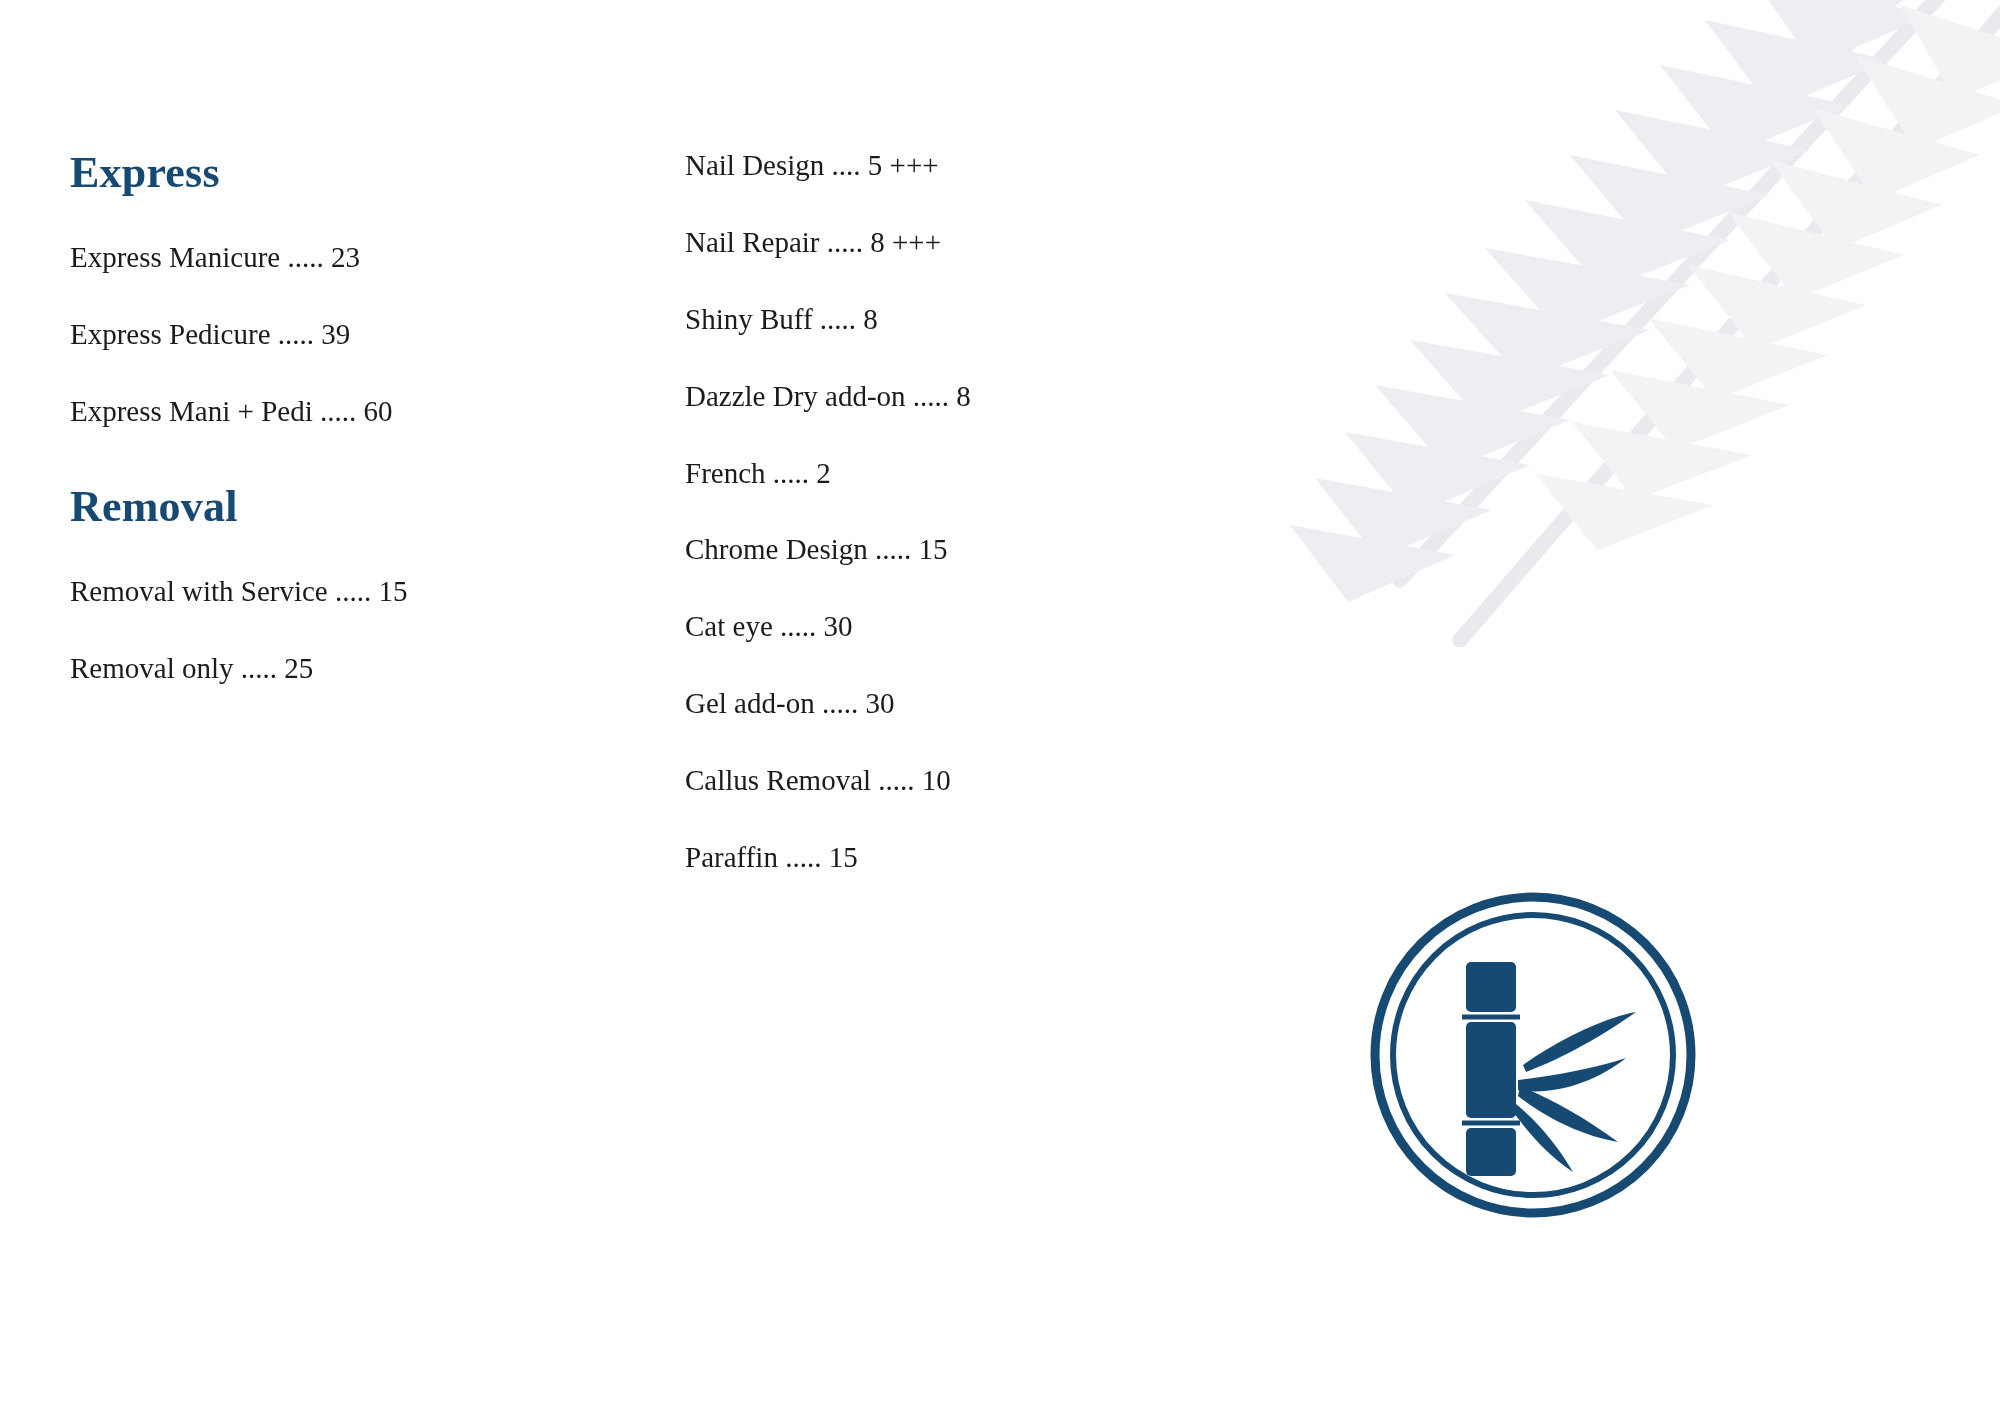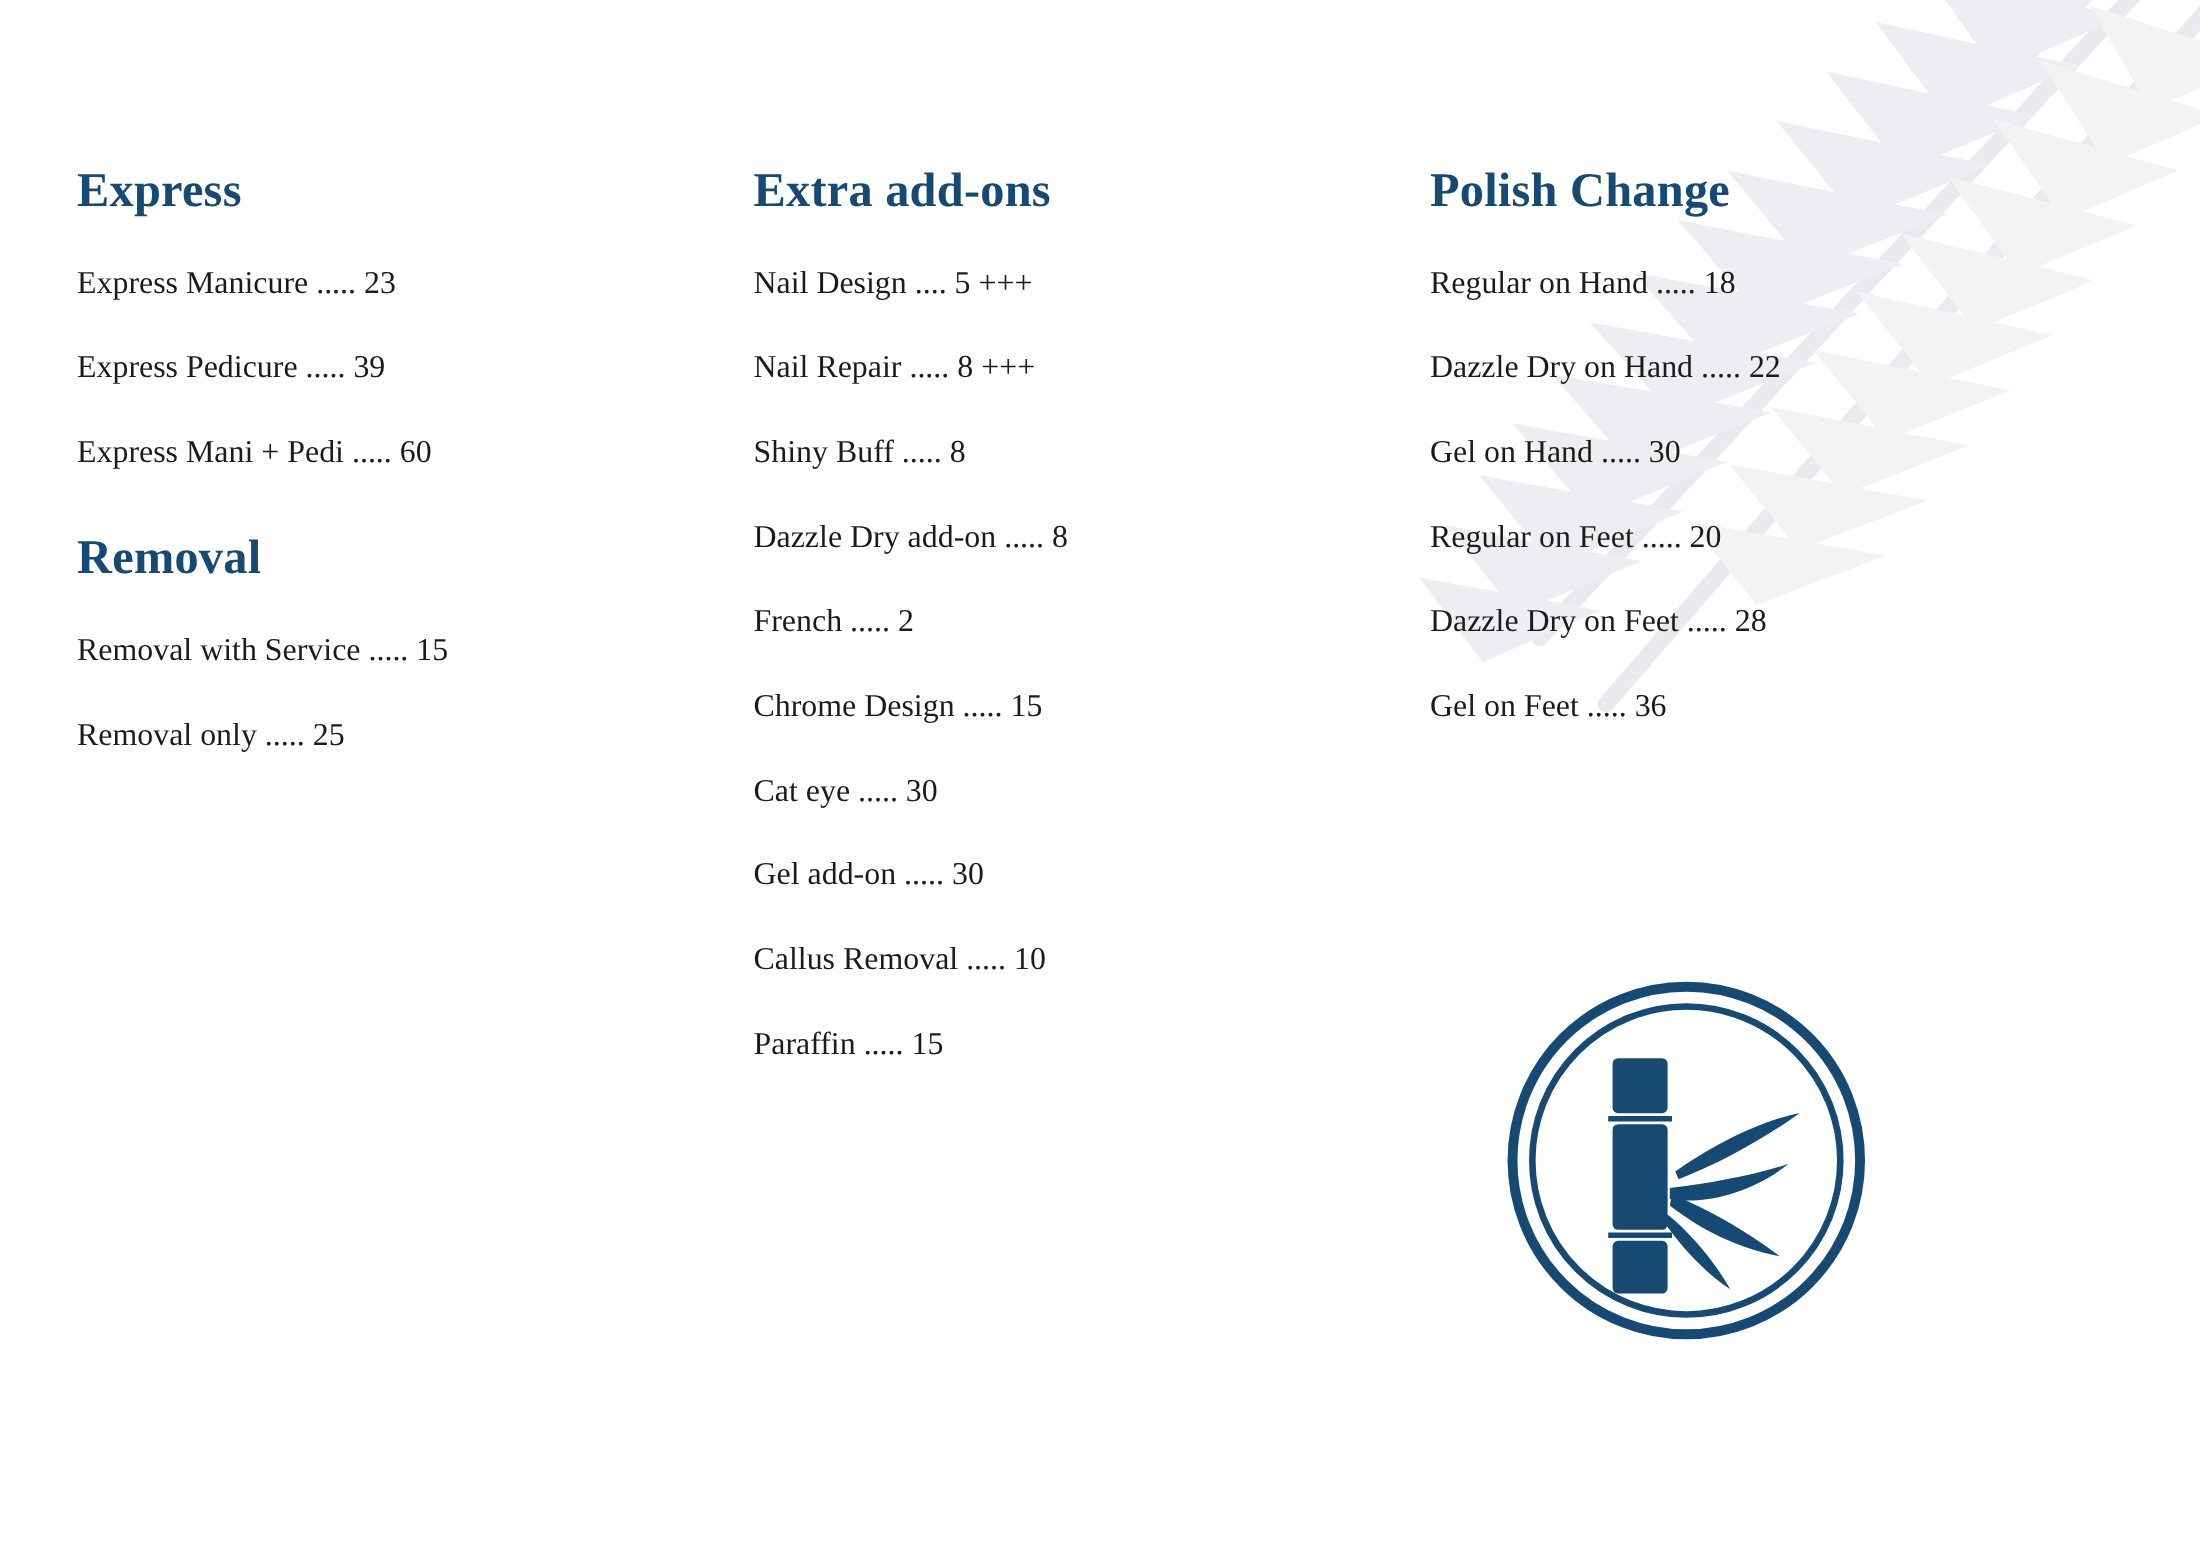--- a/index.html
+++ b/index.html
@@ -149,46 +149,34 @@
       </ul>
 
       <h2 class="section-title second">Removal</h2>
       <ul class="items">
         <li>Removal with Service ..... 15</li>
         <li>Removal only ..... 25</li>
       </ul>
     </div>
 
     <div class="col col-2">
-      <h2 class="section-title">Extra add-ons</h2>
       <ul class="items">
         <li>Nail Design .... 5 +++</li>
         <li>Nail Repair ..... 8 +++</li>
         <li>Shiny Buff ..... 8</li>
         <li>Dazzle Dry add-on ..... 8</li>
         <li>French ..... 2</li>
         <li>Chrome Design ..... 15</li>
         <li>Cat eye ..... 30</li>
         <li>Gel add-on ..... 30</li>
         <li>Callus Removal ..... 10</li>
         <li>Paraffin ..... 15</li>
       </ul>
     </div>
 
-    <div class="col col-3">
-      <h2 class="section-title">Polish Change</h2>
-      <ul class="items">
-        <li>Regular on Hand ..... 18</li>
-        <li>Dazzle Dry on Hand ..... 22</li>
-        <li>Gel on Hand ..... 30</li>
-        <li>Regular on Feet ..... 20</li>
-        <li>Dazzle Dry on Feet ..... 28</li>
-        <li>Gel on Feet ..... 36</li>
-      </ul>
-    </div>
 
   </div>
 
   <div class="logo">
     <svg width="330" height="330" viewBox="0 0 330 330" xmlns="http://www.w3.org/2000/svg">
       <circle cx="165" cy="165" r="158" fill="none" stroke="#174a73" stroke-width="9"></circle>
       <circle cx="165" cy="165" r="140" fill="none" stroke="#174a73" stroke-width="6"></circle>
 
       <g fill="#174a73">
         <rect x="98" y="72" width="50" height="50" rx="5"></rect>

